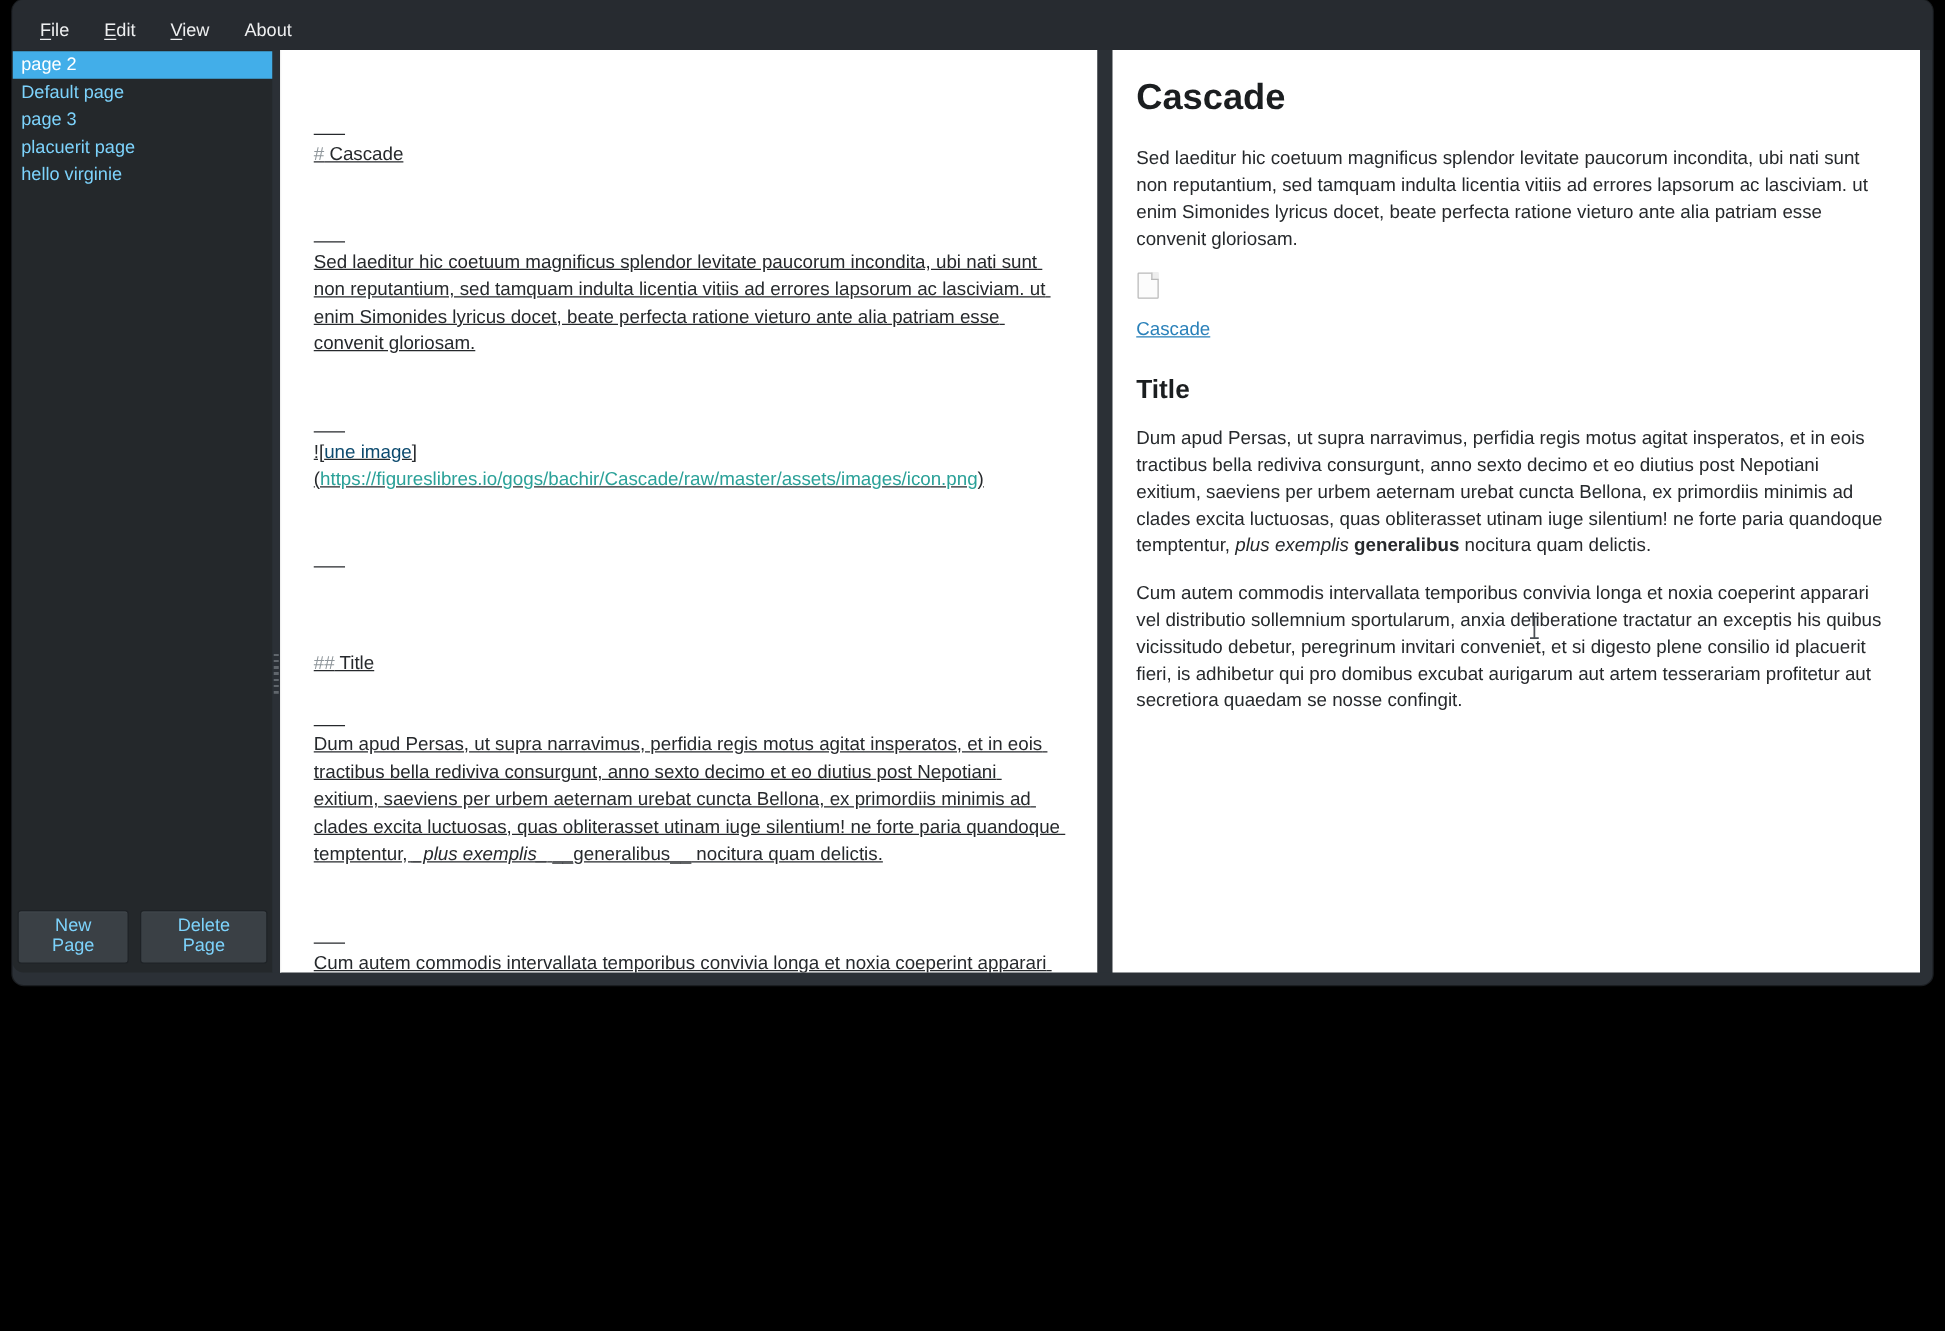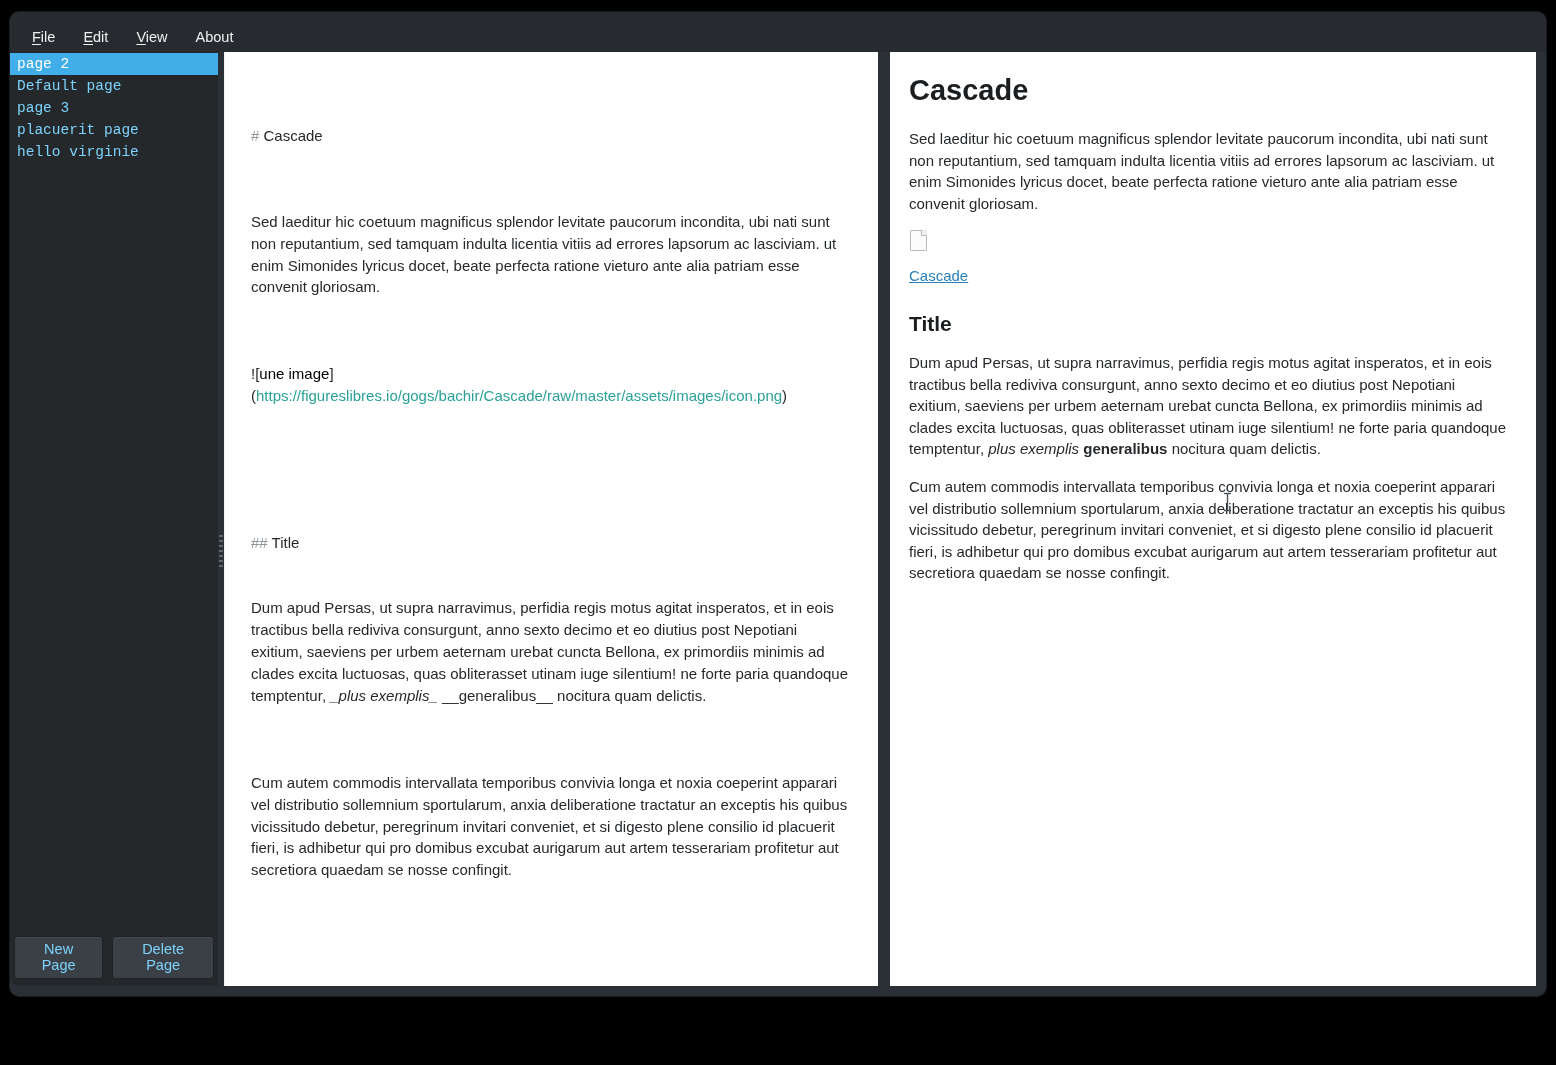--- a/index.html
+++ b/index.html
@@ -1,38 +1,38 @@
 <!DOCTYPE html>
 <html><head>
 <meta charset="utf-8">
 <style>
   html,body{margin:0;padding:0;}
   body{
     width:1556px;height:1065px;background:#000;overflow:hidden;position:relative;
     font-family:"Liberation Sans","DejaVu Sans",sans-serif;
   }
   .window{
-    position:absolute;left:10px;top:12px;width:1536px;height:984px;
+    position:absolute;left:10px;top:0;width:1536px;height:788px;
     background:#2b3036;border-radius:9px;overflow:hidden;
     box-shadow:0 0 0 1px #1a1d20, 0 4px 18px rgba(0,0,0,.6);
     display:flex;flex-direction:column;
   }
   .titlebar{height:10px;background:#272b30;flex:0 0 auto;}
   .menubar{
     height:30px;flex:0 0 auto;display:flex;align-items:center;
     padding-left:22px;background:#272b30;gap:28px;
   }
   .menu-item{color:#eff0f1;font-size:14.5px;cursor:default;}
   .menu-item u{text-decoration:underline;text-underline-offset:2px;}
   .content{flex:1;display:flex;flex-direction:row;min-height:0;padding:0 10px 10px 0;}
   .sidebar{
     width:208px;flex:0 0 auto;background:#24282b;display:flex;flex-direction:column;
     border-radius:0 0 0 9px;
   }
-  .page-list{flex:1;padding-top:1px;font-family:Liberation Mono, monospace;}
+  .page-list{flex:1;padding-top:1px;}
   .page-item{
     height:22px;line-height:22px;padding-left:7px;font-size:14.5px;color:#7dd3fc;
     white-space:nowrap;overflow:hidden;cursor:default;
   }
   .page-item.selected{background:#42aee9;color:#ffffff;}
   .sidebar-buttons{
     flex:0 0 auto;display:flex;gap:9px;padding:5px 4px 7px 4px;
   }
   .side-btn{
     background:#3a4045;border:1px solid #1e2226;border-radius:3px;
@@ -44,29 +44,30 @@
   }
   .splitter-left .grip{
     position:absolute;left:1px;top:483px;width:4px;height:32px;
     background:repeating-linear-gradient(to bottom,#60666c 0 2px,transparent 2px 5px);
   }
   .editor-pane{
     width:654px;flex:0 0 auto;background:#ffffff;color:#26292c;
     padding:29px 26px 20px 26px;box-sizing:border-box;
     font-size:15px;line-height:21.8px;white-space:pre-wrap;overflow:hidden;
     border-left:1px solid #f2f2f2;
+    text-decoration:underline;
   }
   .splitter-mid{width:12px;flex:0 0 auto;background:#2b3036;cursor:col-resize;}
   .preview-pane{
     flex:1;background:#ffffff;color:#26292c;overflow:hidden;
     padding:21px 26px 20px 19px;box-sizing:border-box;font-size:15px;line-height:21.6px;
   }
   
   .md-marker{color:#8f969b;}
-  .md-linklabel{color:#000000;}
+  .md-linklabel{color:#0c4a6e;}
   .md-url{color:#2aa198;}
   .md-italic{font-style:italic;margin-top:12px;}
   .ed-block{margin:0 0 21px 0;}
   .ed-h2block{margin:61px 0 0 0;}
   .ed-p2{margin:0 0 22px 0;}
   
   .pv-h1{font-size:29px;font-weight:700;color:#1b1e20;margin:0 0 21px 0;line-height:34px;}
   .pv-h2{font-size:21px;font-weight:700;color:#1b1e20;margin:24px 0 15px 0;line-height:26px;}
   .pv-p{margin:0 0 16px 0;}
   .pv-link{color:#2980b9;text-decoration:underline;cursor:pointer;}

